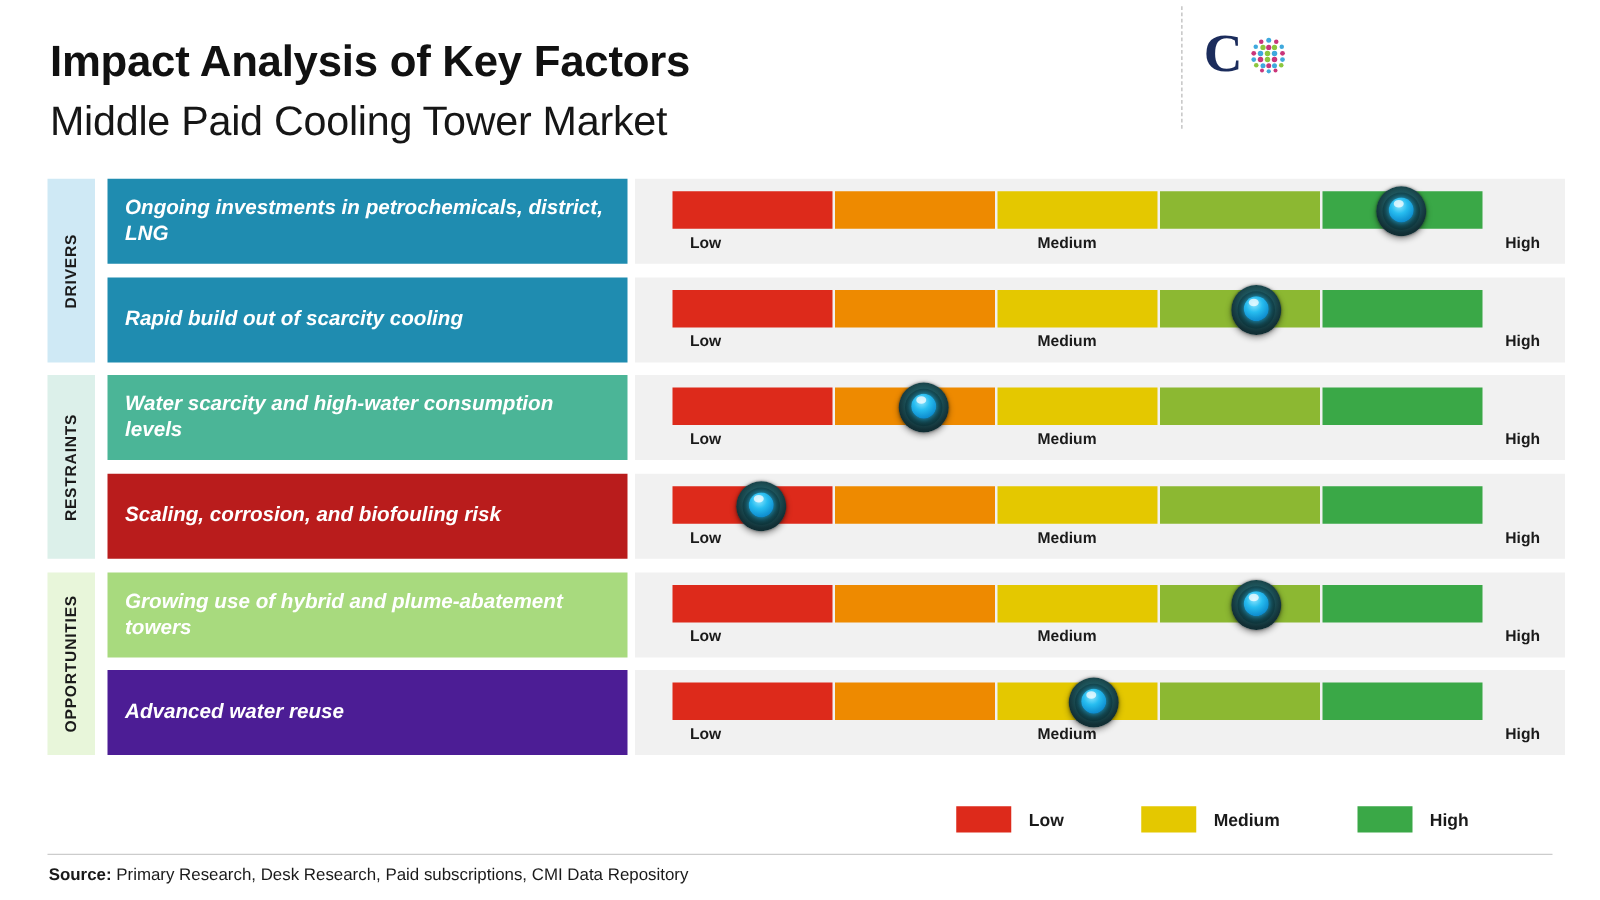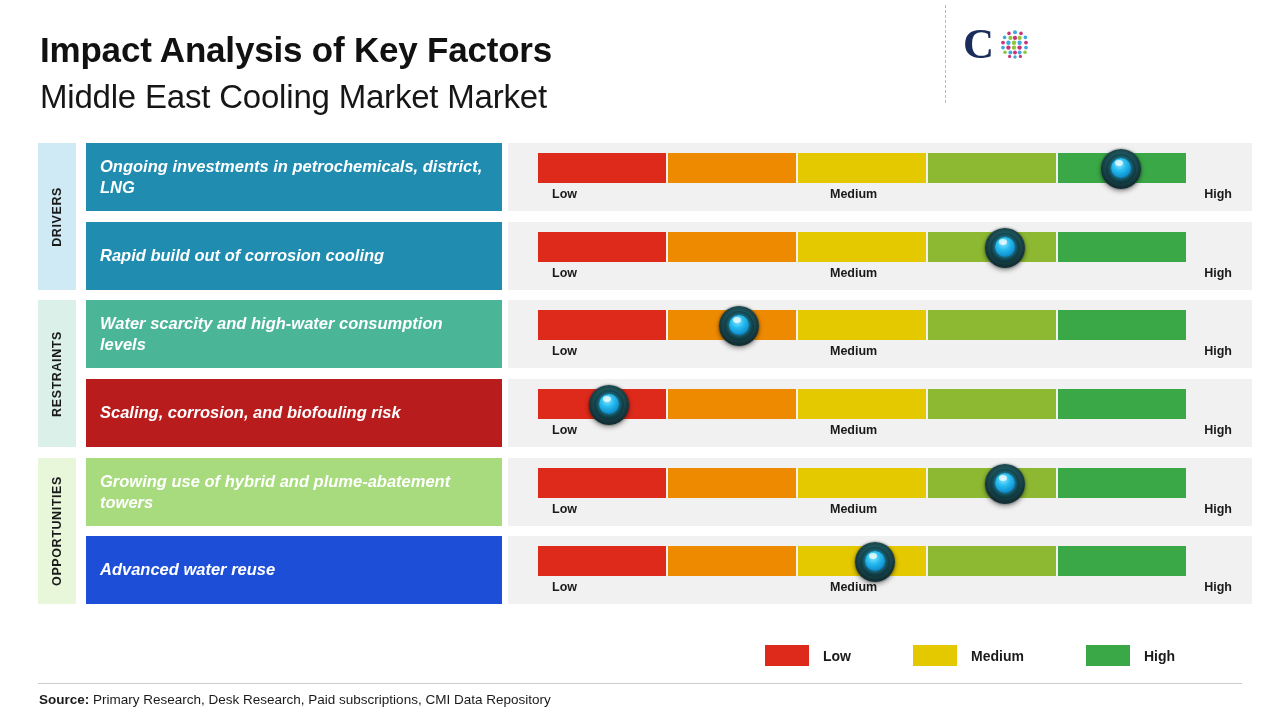--- a/index.html
+++ b/index.html
@@ -147,21 +147,21 @@
   #source b { font-weight: bold; }
 </style>
 </head>
 <body>
 
 <div id="slide">
 
   <div id="header">
     <div id="title-block">
       <div id="main-title">Impact Analysis of Key Factors</div>
-      <div id="sub-title">Middle East Cooling Market Market</div>
+      <div id="sub-title">Middle Paid Cooling Tower Market</div>
     </div>
 
     <div id="logo-divider"></div>
 
     <div id="logo">
       <div id="logo-word">
         <span>C</span>
         <span id="logo-globe">
           <svg width="36" height="36" viewBox="0 0 36 36" aria-hidden="true">
             <g>
@@ -205,32 +205,32 @@
     <span class="cat-label">RESTRAINTS</span>
   </div>
   <div class="cat-cell" id="cat-2" style="top: 458px; height: 146px; background: rgb(232, 246, 218);">
     <span class="cat-label">OPPORTUNITIES</span>
   </div>
 
   <div class="factor-box" id="fbox-0" style="top: 143px; height: 68px; background: rgb(31, 140, 176);">
     <span class="factor-text">Ongoing investments in petrochemicals, district, LNG</span>
   </div>
   <div class="factor-box" id="fbox-1" style="top: 222px; height: 68px; background: rgb(31, 140, 176);">
-    <span class="factor-text">Rapid build out of corrosion cooling</span>
+    <span class="factor-text">Rapid build out of scarcity cooling</span>
   </div>
   <div class="factor-box" id="fbox-2" style="top: 300px; height: 68px; background: rgb(75, 181, 151);">
     <span class="factor-text">Water scarcity and high-water consumption levels</span>
   </div>
   <div class="factor-box" id="fbox-3" style="top: 379px; height: 68px; background: #b91c1c;">
     <span class="factor-text">Scaling, corrosion, and biofouling risk</span>
   </div>
   <div class="factor-box" id="fbox-4" style="top: 458px; height: 68px; background: rgb(168, 218, 126);">
     <span class="factor-text">Growing use of hybrid and plume-abatement towers</span>
   </div>
-  <div class="factor-box" id="fbox-5" style="top: 536px; height: 68px; background: #1d4ed8;">
+  <div class="factor-box" id="fbox-5" style="top: 536px; height: 68px; background: #4c1d95;">
     <span class="factor-text">Advanced water reuse</span>
   </div>
 
   <div class="gauge-row" id="grow-0" style="top: 143px; height: 68px;">
     <div class="gauge-bar">
         <div class="seg" style="flex: 1 1 0px; background: rgb(221, 42, 27);"></div>
         <div class="seg" style="flex: 1 1 0px; background: rgb(238, 138, 0);"></div>
         <div class="seg" style="flex: 1 1 0px; background: rgb(228, 200, 0);"></div>
         <div class="seg" style="flex: 1 1 0px; background: rgb(140, 184, 50);"></div>
         <div class="seg" style="flex: 1 1 0px; background: rgb(58, 168, 71);"></div>

